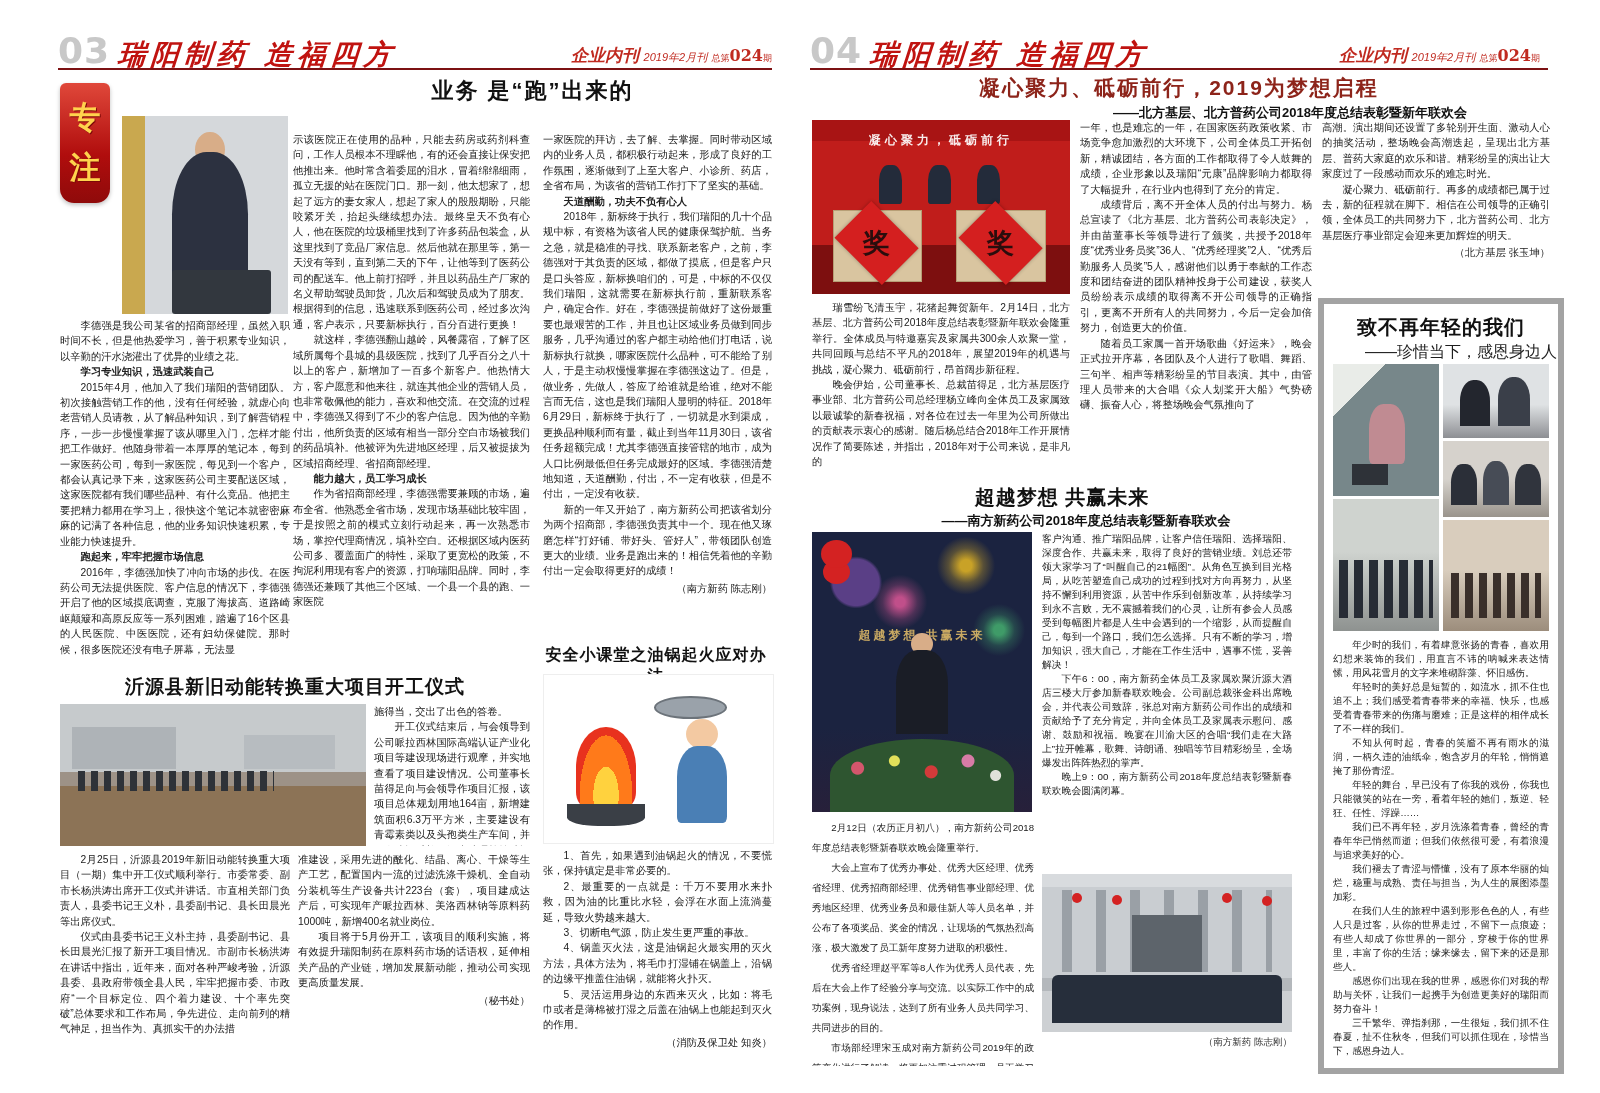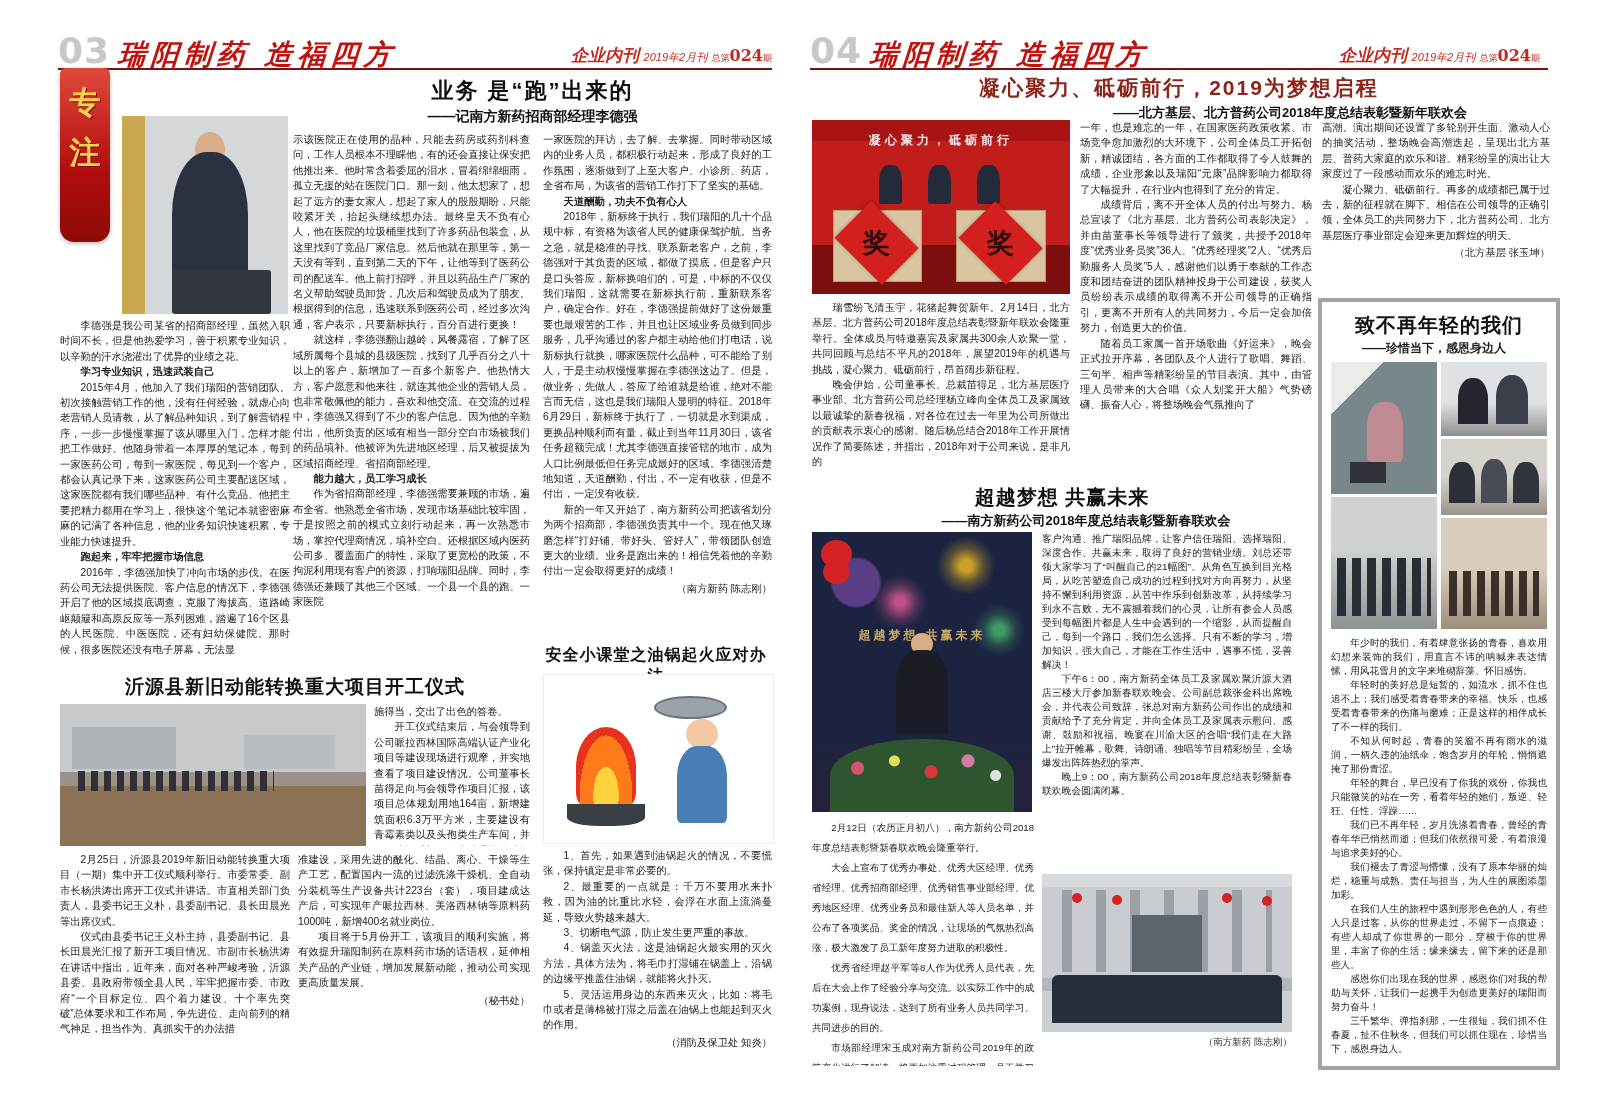--- a/index.html
+++ b/index.html
@@ -95,50 +95,49 @@
   .cartoon{background:#ffffff;border:1px solid #eee;}
   .cartoon div{position:absolute;}
   .cartoon .pan{left:10%;bottom:10%;width:34%;height:13%;background:#3a3f46;border-radius:0 0 40% 40%;}
   .cartoon .flame{left:14%;bottom:21%;width:26%;height:48%;
       background:radial-gradient(ellipse at 50% 85%,#ffd23e 0 30%,#ff7a1a 30% 62%,#e8321e 62% 85%,transparent 86%);
       border-radius:50% 50% 20% 20%;}
   .cartoon .cook{left:58%;bottom:12%;width:22%;height:46%;background:#4a7fb5;border-radius:40% 40% 8% 8%;}
   .cartoon .head{left:62%;bottom:56%;width:14%;height:18%;background:#f3c9a2;border-radius:50%;}
   .cartoon .lid{left:48%;bottom:74%;width:30%;height:11%;background:#9aa2aa;border-radius:50%;border:2px solid #6c737a;}
   
-  .essaybox{border:4px solid #a3a3a3;background:#fff;}
+  .essaybox{border:6px solid #a3a3a3;background:#fff;}
   .caption{font-size:9.5px;color:#333;text-align:right;}
 </style>
 </head>
 <body>
 
 <div id="canvas">
 
   <div class="abs" style="left:0;top:0;width:800px;height:1093px;">
     <div class="abs pgnum" style="left:58px;top:30px;">03</div>
     <div class="abs mast" style="left:118px;top:36px;">瑞阳制药  造福四方</div>
     <div class="abs issue" style="left:540px;top:44px;width:232px;">
       <span class="nm">企业内刊</span>
       <span class="dt">2019年2月刊</span>
       <span class="pre">总第</span><span class="no">024</span><span class="suf">期</span>
     </div>
     <div class="abs rule" style="left:58px;top:68px;width:714px;"></div>
 
-    <div class="abs focusbn" style="left:60px;top:68px;width:50px;height:174px;">
+    <div class="abs focusbn" style="left:60px;top:83px;width:50px;height:120px;">
       <div class="vtxt">专注</div>
     </div>
 
     <div class="ph ph-speech" style="left:122px;top:116px;width:166px;height:198px;">
       <div class="face"></div>
       <div class="man"></div>
       <div class="laptop"></div>
     </div>
 
     <div class="abs t-main" style="left:293px;top:76px;width:479px;">业务 是“跑”出来的</div>
-    <div class="abs t-sub" style="left:293px;top:108px;width:479px;">——记南方新药招商部经理李德强</div>
 
     <div class="abs col" style="left:60px;top:318px;width:230px;height:344px;">
         <div class="para">李德强是我公司某省的招商部经理，虽然入职时间不长，但是他热爱学习，善于积累专业知识，以辛勤的汗水浇灌出了优异的业绩之花。</div>
         <div class="subhead">学习专业知识，迅速武装自己</div>
         <div class="para">2015年4月，他加入了我们瑞阳的营销团队。初次接触营销工作的他，没有任何经验，就虚心向老营销人员请教，从了解品种知识，到了解营销程序，一步一步慢慢掌握了该从哪里入门，怎样才能把工作做好。他随身带着一本厚厚的笔记本，每到一家医药公司，每到一家医院，每见到一个客户，都会认真记录下来，这家医药公司主要配送区域，这家医院都有我们哪些品种、有什么竞品。他把主要把精力都用在学习上，很快这个笔记本就密密麻麻的记满了各种信息，他的业务知识快速积累，专业能力快速提升。</div>
         <div class="subhead">跑起来，牢牢把握市场信息</div>
         <div class="para">2016年，李德强加快了冲向市场的步伐。在医药公司无法提供医院、客户信息的情况下，李德强开启了他的区域摸底调查，克服了海拔高、道路崎岖颠簸和高原反应等一系列困难，踏遍了16个区县的人民医院、中医医院，还有妇幼保健院。那时候，很多医院还没有电子屏幕，无法显</div>
       </div>
     <div class="abs col" style="left:293px;top:132px;width:237px;height:526px;">
         <div class="para cont">示该医院正在使用的品种，只能去药房或药剂科查问，工作人员根本不理睬他，有的还会直接让保安把他推出来。他时常含着委屈的泪水，冒着绵绵细雨，孤立无援的站在医院门口。那一刻，他太想家了，想起了远方的妻女家人，想起了家人的殷殷期盼，只能咬紧牙关，抬起头继续想办法。最终皇天不负有心人，他在医院的垃圾桶里找到了许多药品包装盒，从这里找到了竞品厂家信息。然后他就在那里等，第一天没有等到，直到第二天的下午，让他等到了医药公司的配送车。他上前打招呼，并且以药品生产厂家的名义帮助驾驶员卸货，几次后和驾驶员成为了朋友。根据得到的信息，迅速联系到医药公司，经过多次沟通，客户表示，只要新标执行，百分百进行更换！</div>
@@ -230,21 +229,21 @@
         <div class="para">随着员工家属一首开场歌曲《好运来》，晚会正式拉开序幕，各团队及个人进行了歌唱、舞蹈、三句半、相声等精彩纷呈的节目表演。其中，由管理人员带来的大合唱《众人划桨开大船》气势磅礴、振奋人心，将整场晚会气氛推向了</div>
       </div>
     <div class="abs col" style="left:522px;top:120px;width:228px;height:170px;">
         <div class="para cont">高潮。演出期间还设置了多轮别开生面、激动人心的抽奖活动，整场晚会高潮迭起，呈现出北方基层、普药大家庭的欢乐和谐。精彩纷呈的演出让大家度过了一段感动而欢乐的难忘时光。</div>
         <div class="para">凝心聚力、砥砺前行。再多的成绩都已属于过去，新的征程就在脚下。相信在公司领导的正确引领，全体员工的共同努力下，北方普药公司、北方基层医疗事业部定会迎来更加辉煌的明天。</div>
         <div class="sig">（北方基层  张玉坤）</div>
       </div>
 
     <div class="abs essaybox" style="left:518px;top:298px;width:234px;height:764px;">
       <div class="abs t-sec" style="left:0;top:10px;width:234px;font-size:20px;">致不再年轻的我们</div>
-      <div class="abs" style="left:40px;top:38px;width:194px;text-align:left;font-weight:bold;font-size:12px;">——珍惜当下，感恩身边人</div>
+      <div class="abs" style="left:40px;top:38px;width:194px;text-align:center;font-weight:normal;font-size:16px;">——珍惜当下，感恩身边人</div>
       <div class="ph ph-small1" style="left:9px;top:60px;width:106px;height:132px;">
         <div class="fig"></div>
           <div class="lap"></div>
       </div>
       <div class="ph ph-small2" style="left:119px;top:60px;width:106px;height:74px;">
         <div class="f1"></div>
           <div class="f2"></div>
       </div>
       <div class="ph ph-small3" style="left:119px;top:137px;width:106px;height:76px;">
         <div class="f1"></div>

